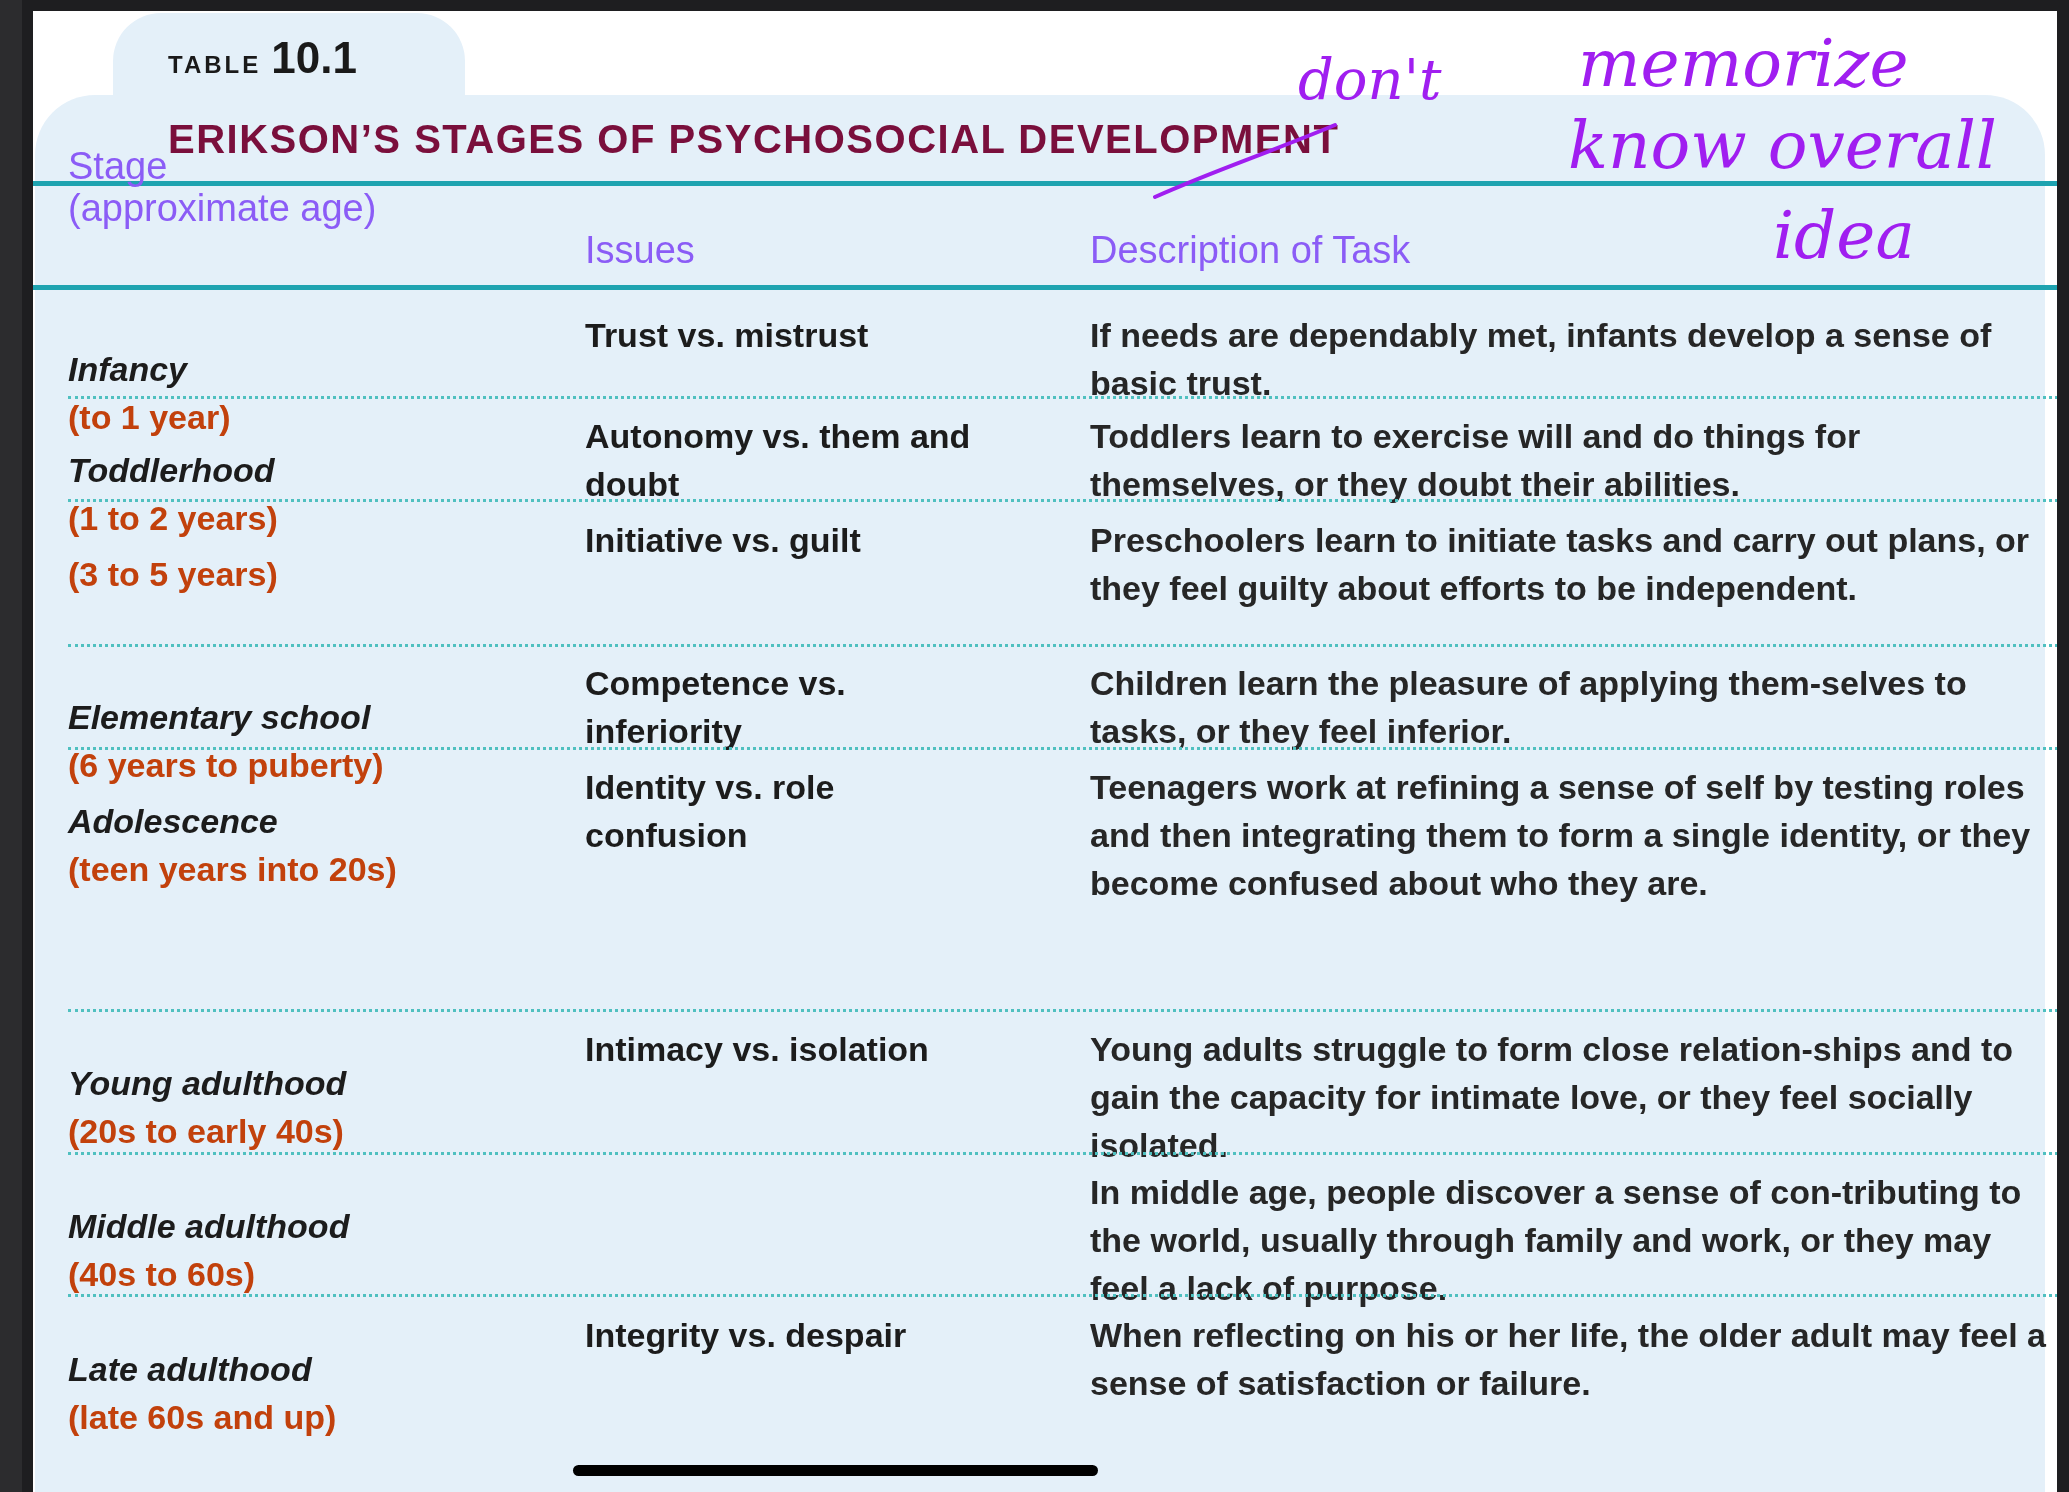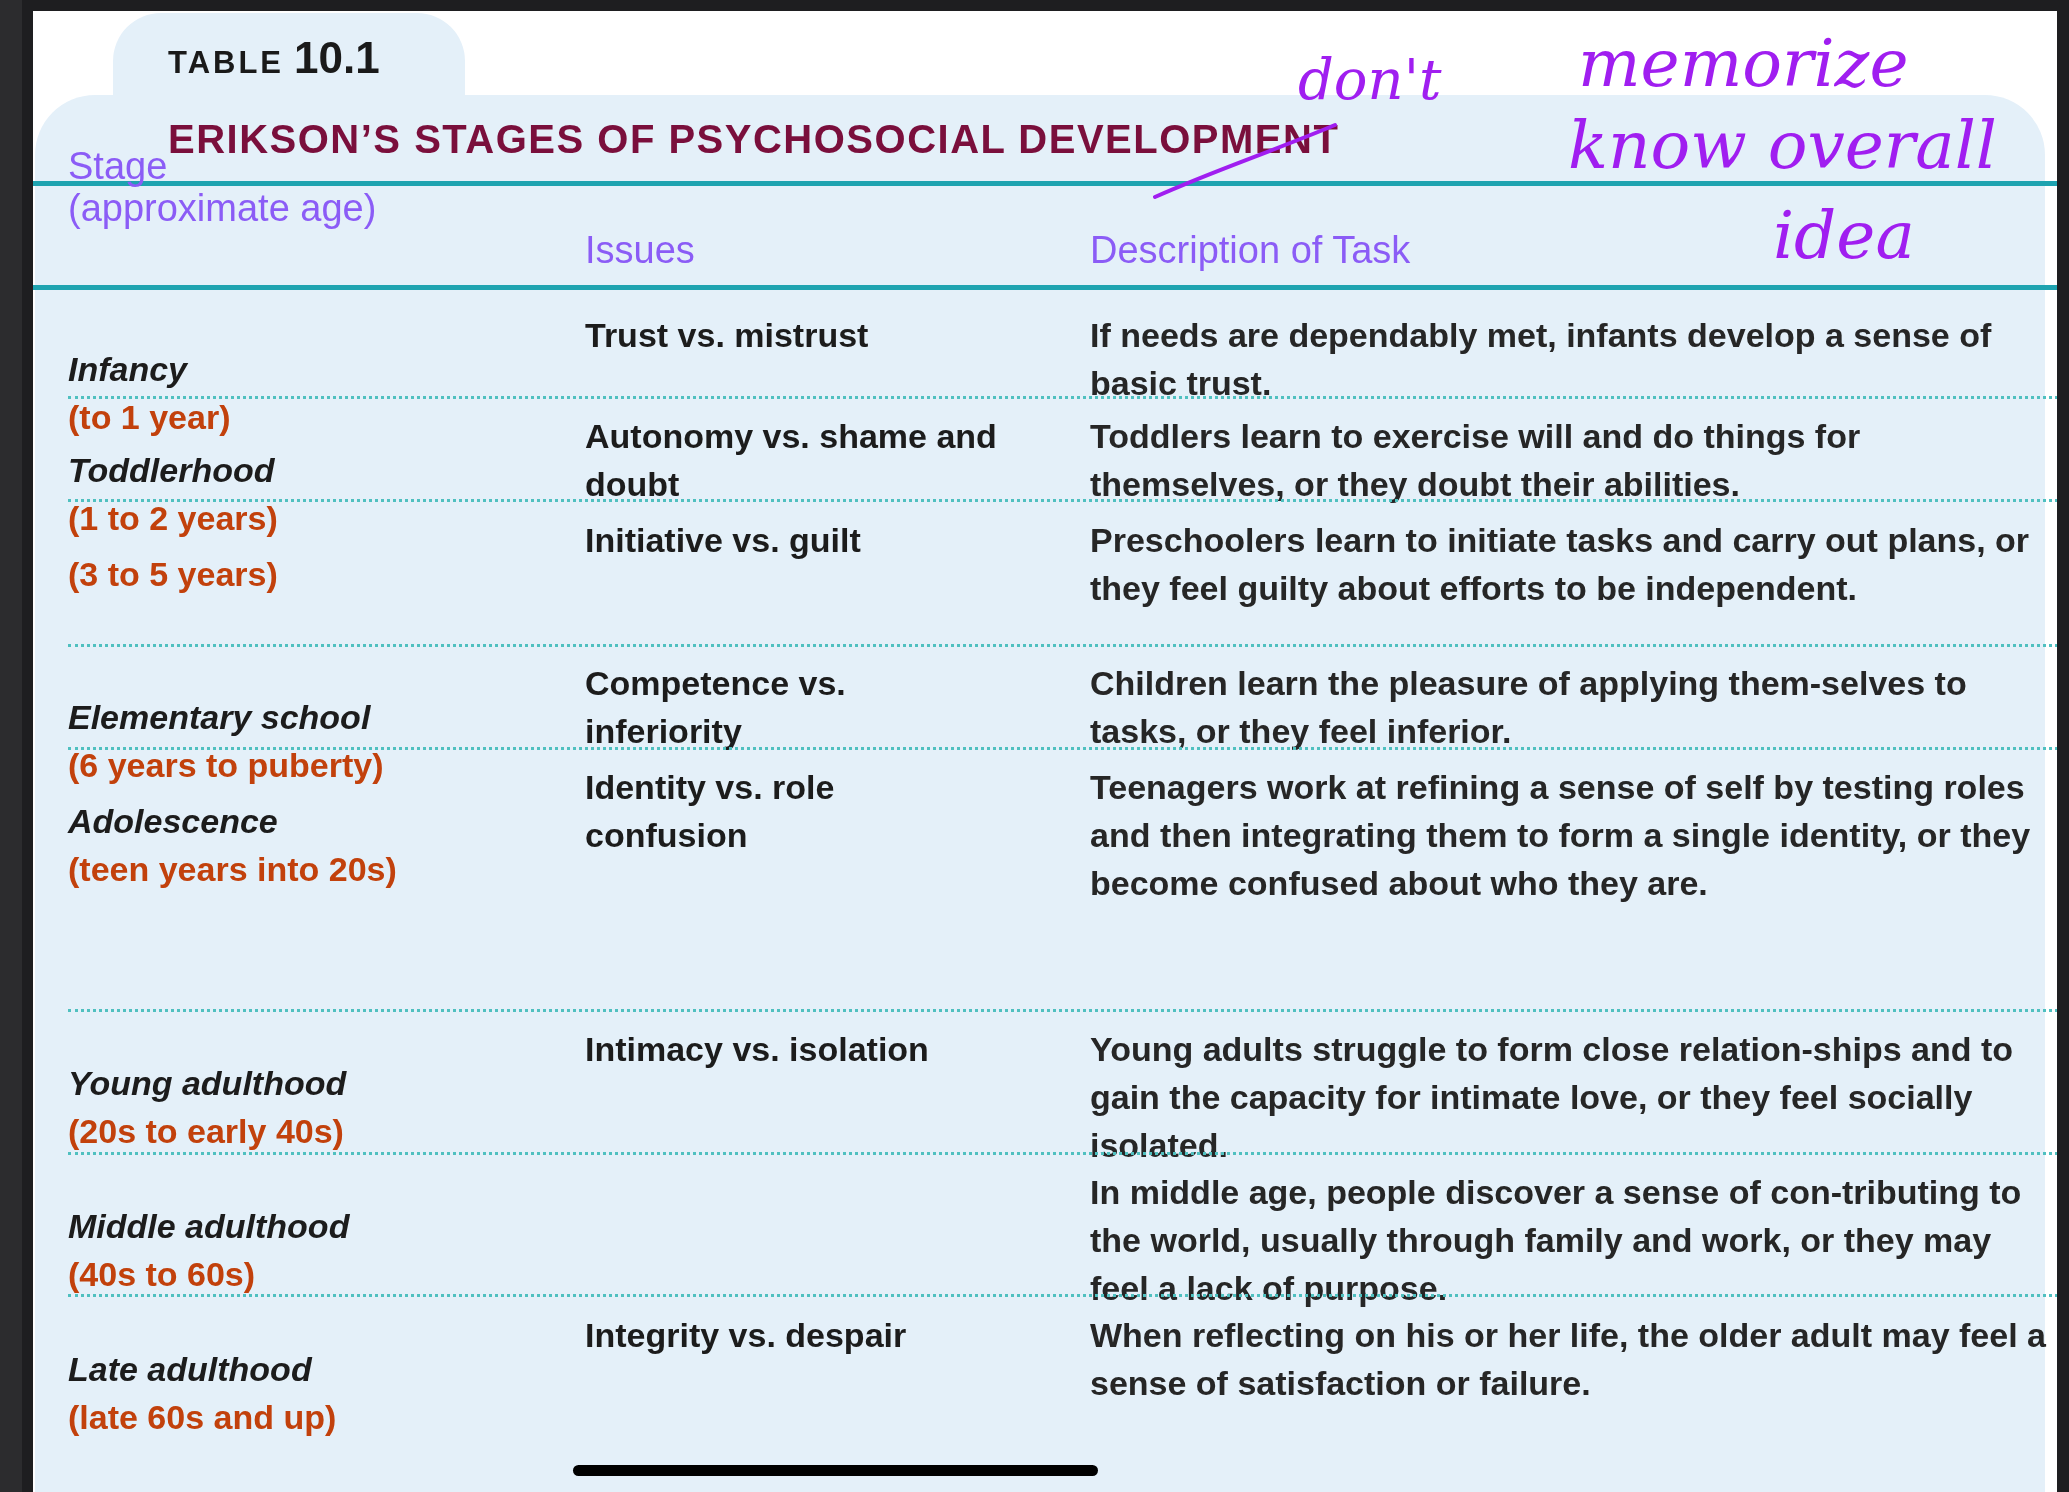--- a/index.html
+++ b/index.html
@@ -15,21 +15,21 @@
     background:#e4f0f9; border-radius:48px 48px 0 0;
   }
   .band {
     position:absolute; left:2px; top:84px; width:2010px; height:1420px;
     background:#e4f0f9; border-radius:60px 60px 0 0;
   }
   .table-label {
     position:absolute; left:135px; top:22px; color:#1a1a1a; font-weight:bold;
     white-space:nowrap;
   }
-  .table-label .word { font-size:31px; letter-spacing:3px;margin-top:40px; }
+  .table-label .word { font-size:24px; letter-spacing:3px;margin-top:40px; }
   .table-label .num { font-size:44px; margin-left:10px; }
   .title {
     position:absolute; left:135px; top:106px; color:#7a0f3c; font-weight:bold;
     font-size:40px; letter-spacing:1.5px; white-space:nowrap;
   }
   .rule { position:absolute; left:0; width:2024px; height:5px; background:#1ea3b0; }
   .hdr {
     position:absolute; color:#8b5cf6; font-weight:normal; font-size:38px; line-height:42px;
     white-space:nowrap;
   }
@@ -83,21 +83,21 @@
     <div class="age">(to 1 year)</div>
   </div>
   <div class="cell issue" style="top:300px">Trust vs. mistrust</div>
   <div class="cell desc" style="top:300px">If needs are dependably met, infants develop a sense of basic trust.</div>
   <div class="sep" style="top:385px"></div>
 
   <div class="cell stage" style="top:401px">
     <div class="name">Toddlerhood</div>
     <div class="age">(1 to 2 years)</div>
   </div>
-  <div class="cell issue" style="top:401px; width:420px">Autonomy vs. shame and doubt</div>
+  <div class="cell issue" style="top:401px; width:420px">Autonomy vs. them and doubt</div>
   <div class="cell desc" style="top:401px">Toddlers learn to exercise will and do things for themselves, or they doubt their abilities.</div>
   <div class="sep" style="top:488px"></div>
 
   <div class="cell stage" style="top:505px">
     <div class="age">(3 to 5 years)</div>
   </div>
   <div class="cell issue" style="top:505px">Initiative vs. guilt</div>
   <div class="cell desc" style="top:505px">Preschoolers learn to initiate tasks and carry out plans, or they feel guilty about efforts to be independent.</div>
   <div class="sep" style="top:633px"></div>
 

